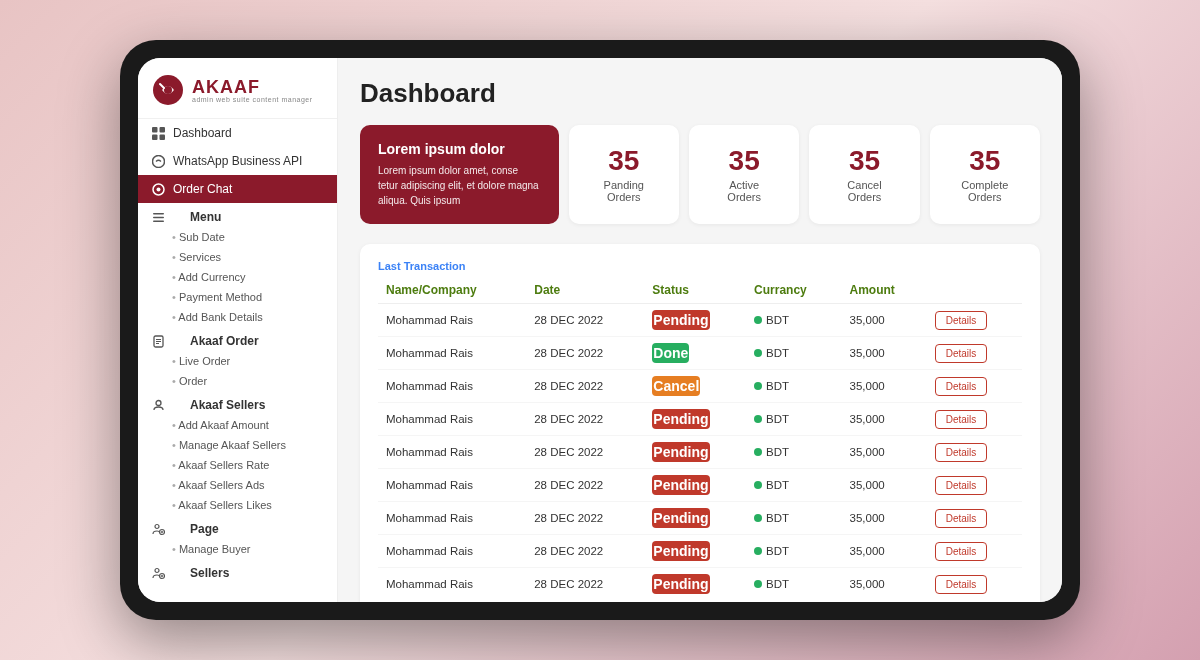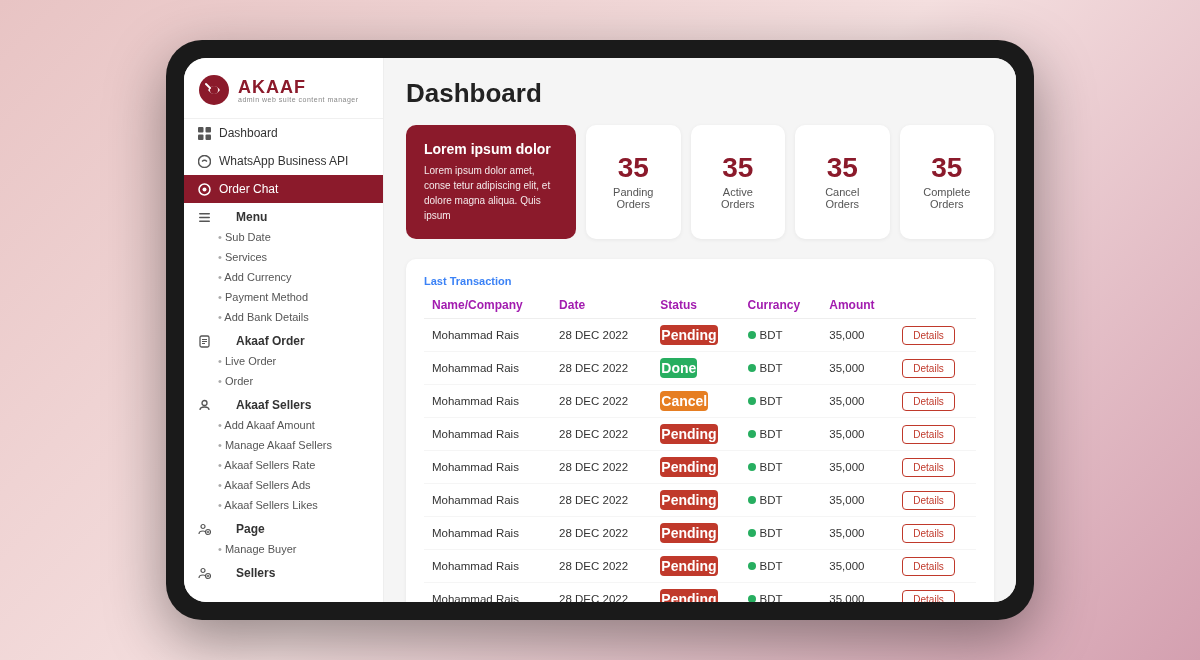--- a/index.html
+++ b/index.html
@@ -5,21 +5,21 @@
     * { box-sizing: border-box; margin: 0; padding: 0; }
     body {
       background: linear-gradient(135deg, #e8c4c4 0%, #f5e0e0 50%, #d4a0b0 100%);
       display: flex;
       align-items: center;
       justify-content: center;
       min-height: 100vh;
       font-family: 'Segoe UI', Arial, sans-serif;
     }
     .tablet-frame {
-      width: 868px;
+      width: 960px;
       height: 580px;
       background: #1a1a1a;
       border-radius: 36px;
       padding: 18px;
       box-shadow: 0 20px 60px rgba(0,0,0,0.4);
       position: relative;
     }
     .tablet-screen {
       width: 100%;
       height: 100%;
@@ -176,21 +176,21 @@
       color: #3b82f6;
       margin-bottom: 5px;
     }
     table {
       width: 100%;
       border-collapse: collapse;
       font-size: 11.5px;
     }
     thead th {
       text-align: left;
-      color: #a21caf;
+      color: #4d7c0f;
       font-weight: 700;
       padding: 6px 8px;
       border-bottom: 1px solid #eee;
       font-size: 12px;
     }
     tbody tr {
       border-bottom: 1px solid #f5f5f5;
     }
     tbody tr:last-child { border-bottom: none; }
     tbody td {

